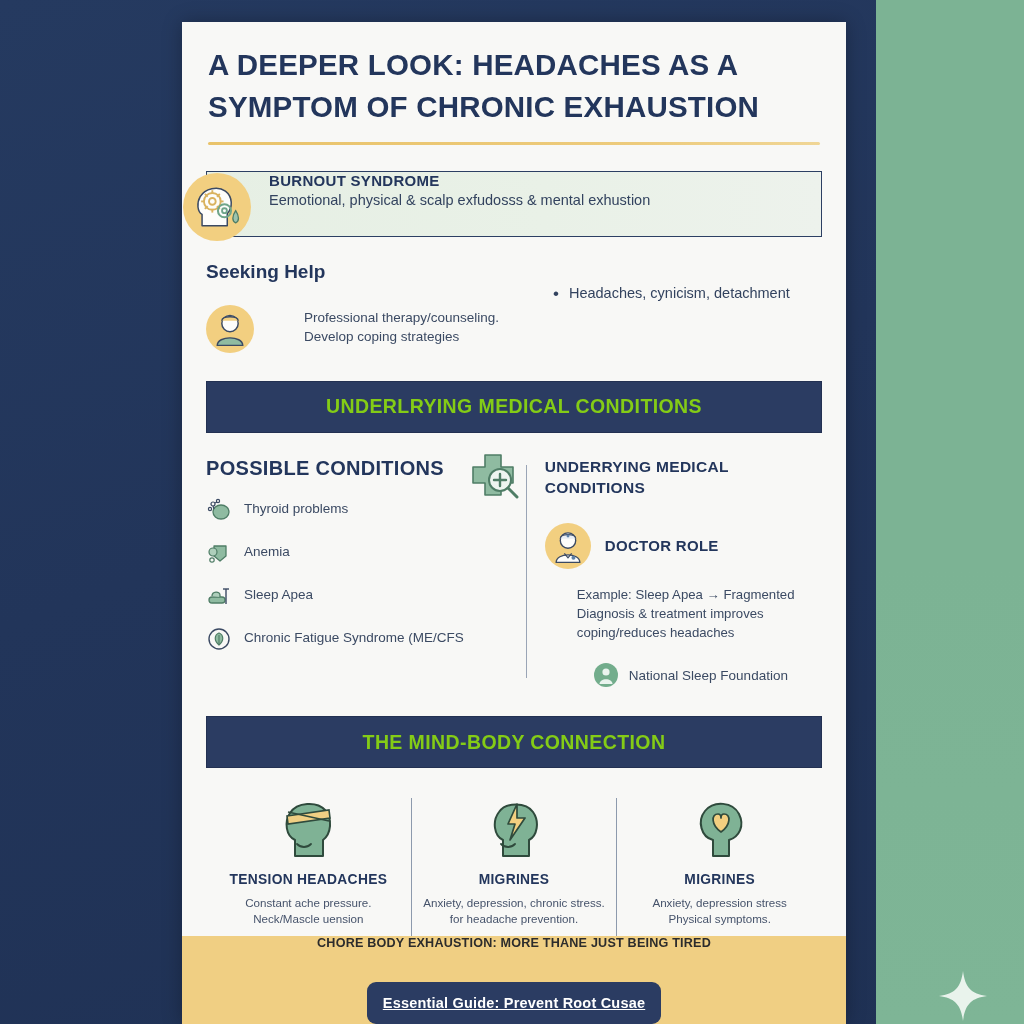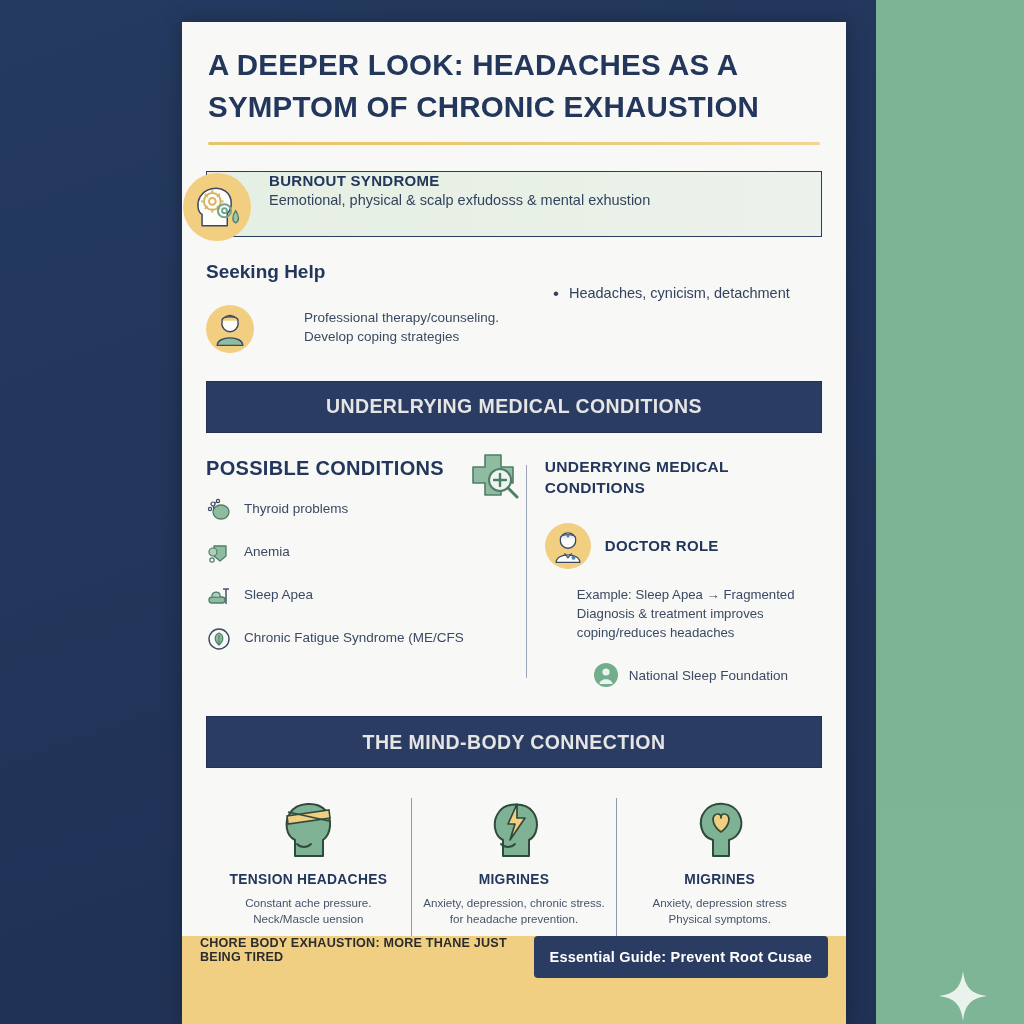--- a/index.html
+++ b/index.html
@@ -94,21 +94,21 @@
     content:"\2022"; position:absolute; left:2px; top:-1px; font-size:17px; color:#33435f;
   }
 
   
   .section-banner {
     margin: 28px 24px 0 24px; height: 52px;
     background: #2b3c62; border: 1px solid #233152;
     display: flex; align-items: center; justify-content: center;
   }
   .section-banner .banner-text {
-    color: #e5e5e5; font-size: 19.5px; font-weight: bold; letter-spacing: .4px;
+    color: #84cc16; font-size: 19.5px; font-weight: bold; letter-spacing: .4px;
   }
 
   
   #conditions-block {
     display: flex; margin: 24px 24px 0 24px; position: relative;
   }
   #conditions-left { width: 52%; padding-right: 12px; }
   #conditions-divider {
     width: 1px; background: #9aa5b6; margin: 8px 0 10px 0;
   }
@@ -162,31 +162,31 @@
     letter-spacing: .3px;
   }
   .mb-desc {
     margin-top: 8px; font-size: 11.6px; color: #46536b; line-height: 1.42;
   }
 
   
   #footer-bar {
     position: absolute; left: 0; bottom: 0; width: 664px; height: 88px;
     background: #f0cf83;
-    display: flex; align-items: flex-start; padding: 0 18px;
+    display: flex; align-items: center; padding: 0 18px; flex-direction: column;
   }
   #footer-text {
     font-size: 12.6px; font-weight: bold; color: #2c2c2c; letter-spacing: .2px;
     flex: 1;
   }
   #footer-cta {
-    background: #2b3c62; color: #ffffff; border: none; border-radius: 4px;
+    background: #2b3c62; color: #ffffff; border: none; border-radius: 9px;
     padding: 13px 16px; font-size: 14.5px; font-weight: bold;
     font-family: "Liberation Sans", sans-serif; letter-spacing: .2px;
-    white-space: nowrap; cursor: pointer;
+    white-space: nowrap; cursor: pointer; text-decoration: underline;
   }
 </style>
 </head>
 <body>
 
 <div id="backdrop-navy"></div>
 
 <div id="green-panel"></div>
 
 <div id="sparkle">

